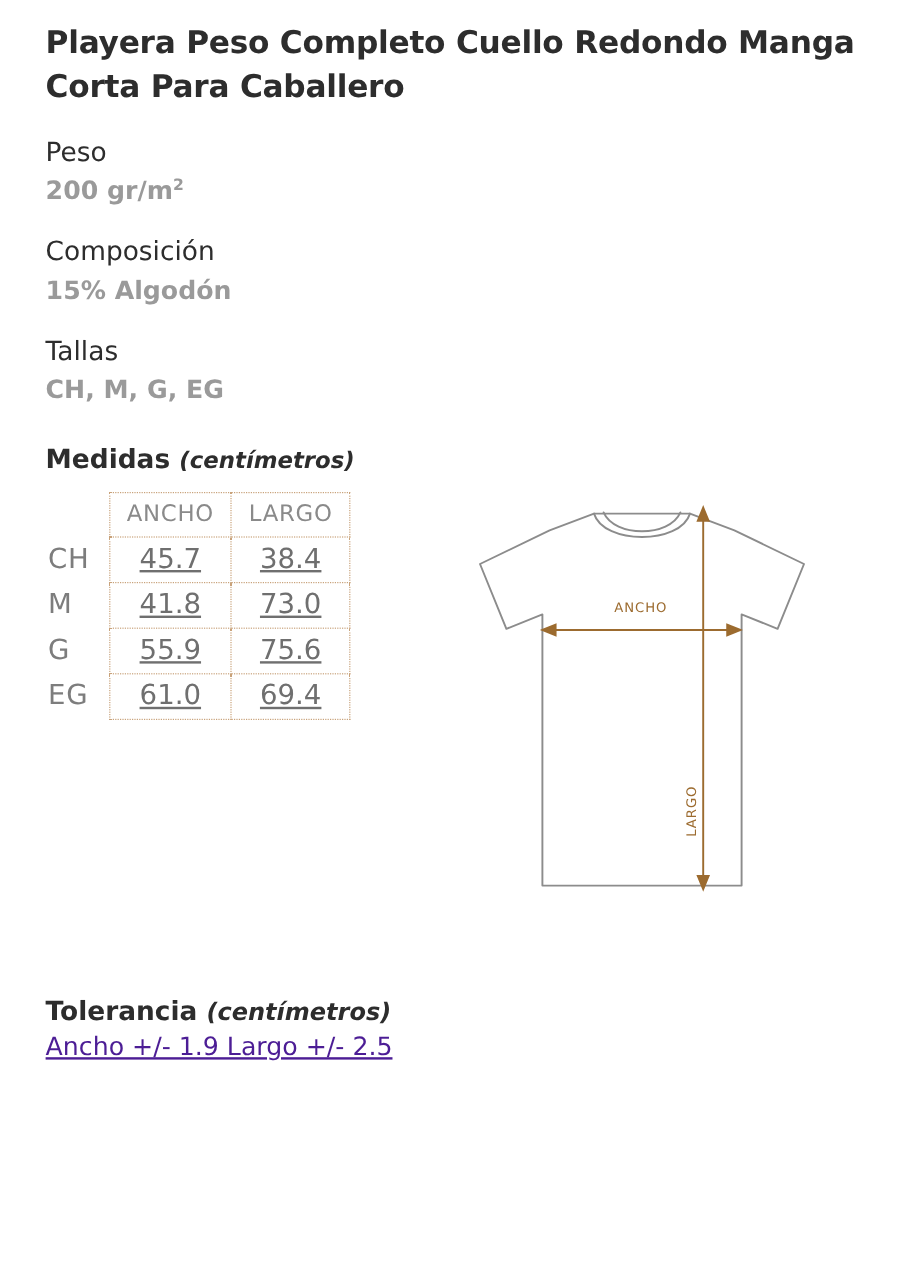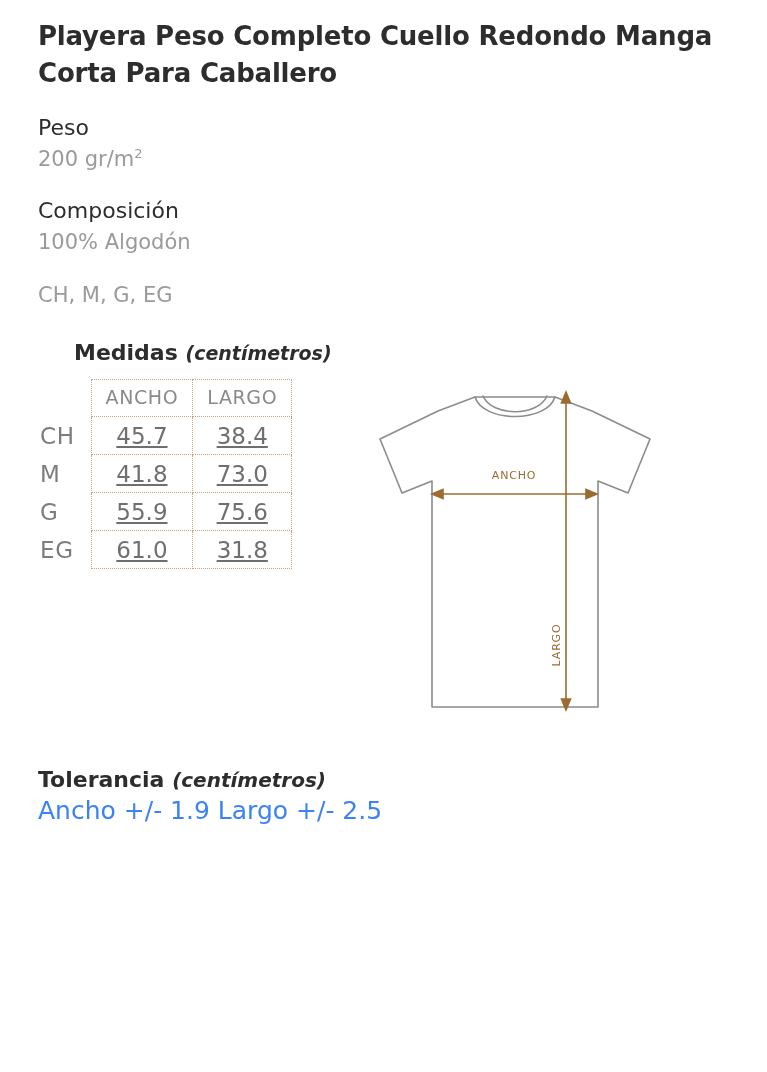--- a/index.html
+++ b/index.html
@@ -38,42 +38,43 @@
     font-size: 22px;
     font-weight: normal;
     color: #2d2d2d;
     line-height: 1.3;
   }
   .spec-value {
     font-size: 21px;
     color: #9a9a9a;
     line-height: 1.45;
     margin-top: 2px;
+    font-weight: bold;
   }
   .sup {
     font-size: 13px;
     vertical-align: super;
   }
   .measures-heading {
     margin-top: 30px;
     font-size: 22px;
     font-weight: bold;
     color: #2d2d2d;
-    margin-left: 36px;
   }
   .measures-heading .unit {
     font-weight: bold;
     font-style: italic;
     font-size: 19px;
   }
   .measures-area {
     margin-top: 14px;
     display: flex;
     flex-direction: row;
     align-items: flex-start;
+    gap: 20px;
   }
   
   .size-table {
     border-collapse: collapse;
     margin-left: 2px;
   }
   .size-table td, .size-table th {
     font-weight: normal;
     font-size: 21px;
     color: #7d7d7d;
@@ -119,56 +120,58 @@
     margin-left: 78px;
     margin-top: 2px;
     width: 290px;
     height: 340px;
   }
   .diagram svg {
     display: block;
   }
   
   .tolerance {
-    margin-top: 46px;
+    margin-top: 79px;
   }
   .tolerance-label {
     font-size: 22px;
     font-weight: bold;
     color: #2d2d2d;
   }
   .tolerance-label .unit {
     font-style: italic;
     font-weight: bold;
     font-size: 20px;
   }
   .tolerance-value {
-    font-size: 25px;
-    color: #3b82f6;
+    font-size: 21px;
+    color: #4c1d95;
     margin-top: 4px;
+    text-decoration: underline;
   }
 </style>
 </head>
 <body>
 
 <div class="page">
 
   <h1 class="product-title">Playera Peso Completo Cuello Redondo Manga Corta Para Caballero</h1>
 
   <div class="spec-block">
     <div class="spec-label">Peso</div>
     <div class="spec-value"><span>200 gr/m</span><span class="sup">2</span></div>
   </div>
 
   <div class="spec-block">
     <div class="spec-label">Composición</div>
-    <div class="spec-value">100% Algodón</div>
+    <div class="spec-value">15% Algodón</div>
   </div>
 
   <div class="spec-block">
+    <div class="spec-label">Tallas</div>
     <div class="spec-value">CH, M, G, EG</div>
   </div>
 
   <div class="measures-heading">
     <span>Medidas</span>
     <span class="unit">(centímetros)</span>
   </div>
 
   <div class="measures-area">
 
@@ -192,21 +195,21 @@
           <td class="val cell-b">73.0</td>
         </tr>
         <tr>
           <td class="row-head">G</td>
           <td class="val cell-b">55.9</td>
           <td class="val cell-b">75.6</td>
         </tr>
         <tr>
           <td class="row-head">EG</td>
           <td class="val cell-b">61.0</td>
-          <td class="val cell-b">31.8</td>
+          <td class="val cell-b">69.4</td>
         </tr>
       </tbody>
     </table>
 
     <div class="diagram">
       <svg width="290" height="340" viewBox="0 0 290 340" xmlns="http://www.w3.org/2000/svg">
 
         <g fill="none" stroke="#8c8c8c" stroke-width="1.6" stroke-linejoin="round" stroke-linecap="round">
           <path d="M105 16 L68 30 L10 58 L32 112 L62 100 L62 326 L228 326 L228 100 L258 112 L280 58 L222 30 L185 16 Z"></path>
           <path d="M105 16 C113 42, 177 42, 185 16"></path>

